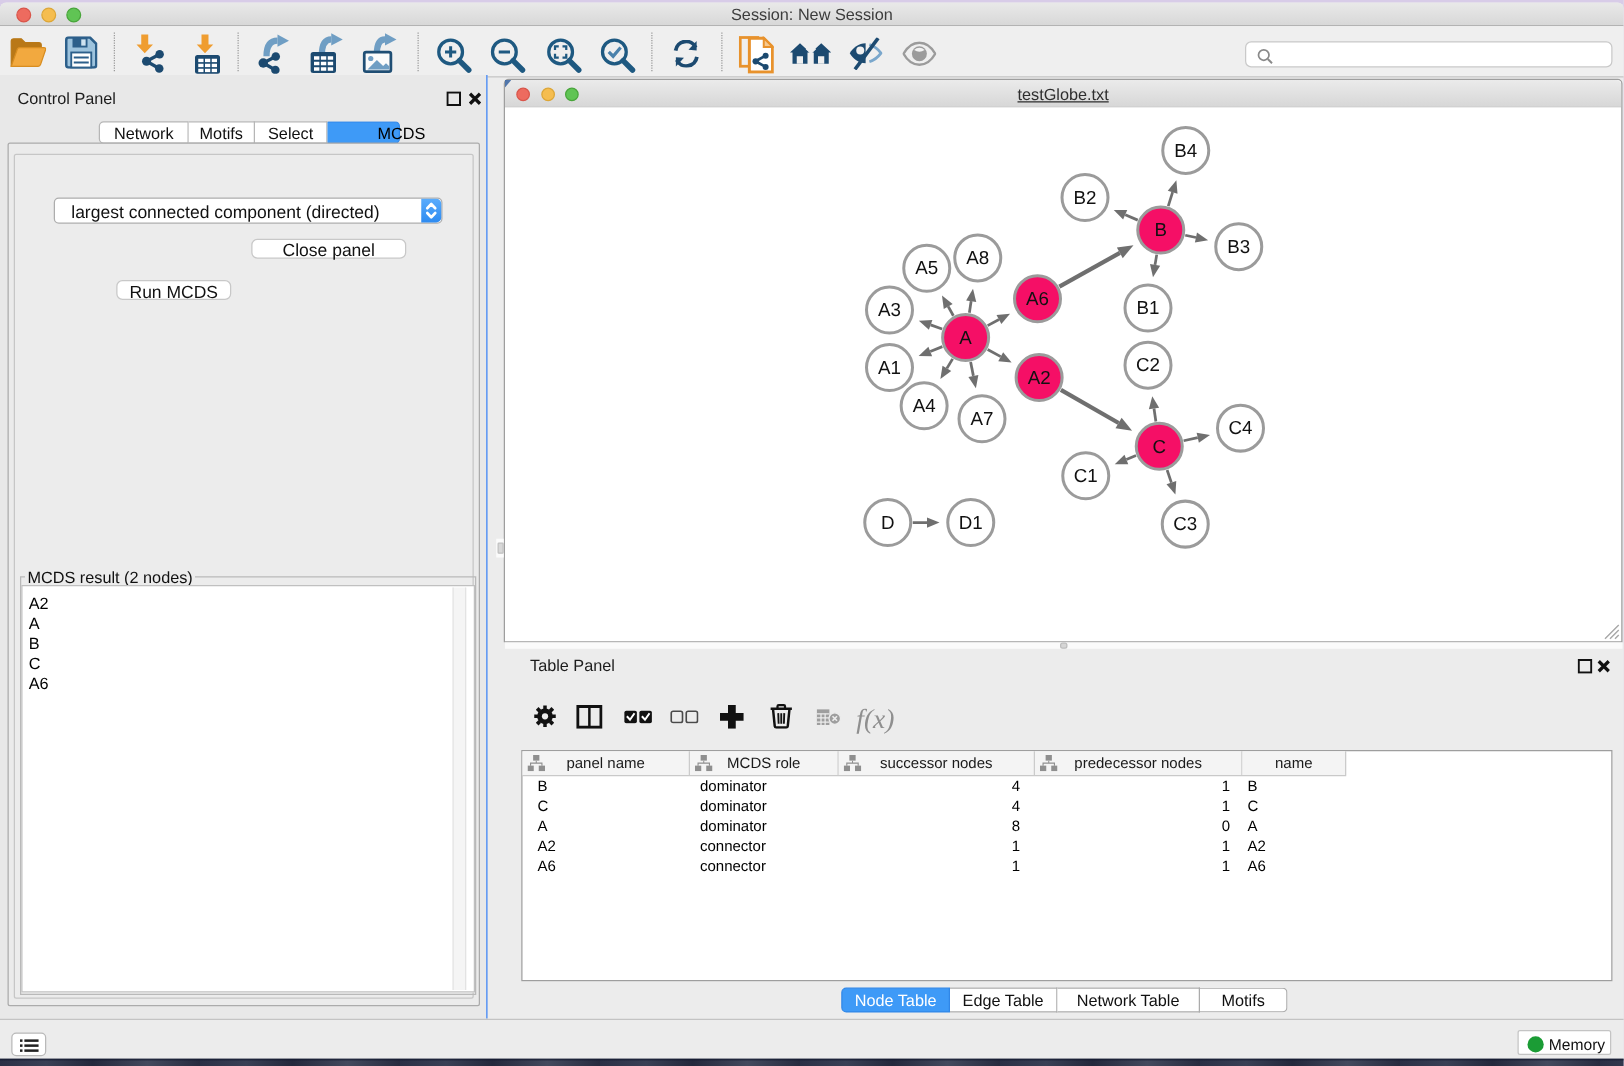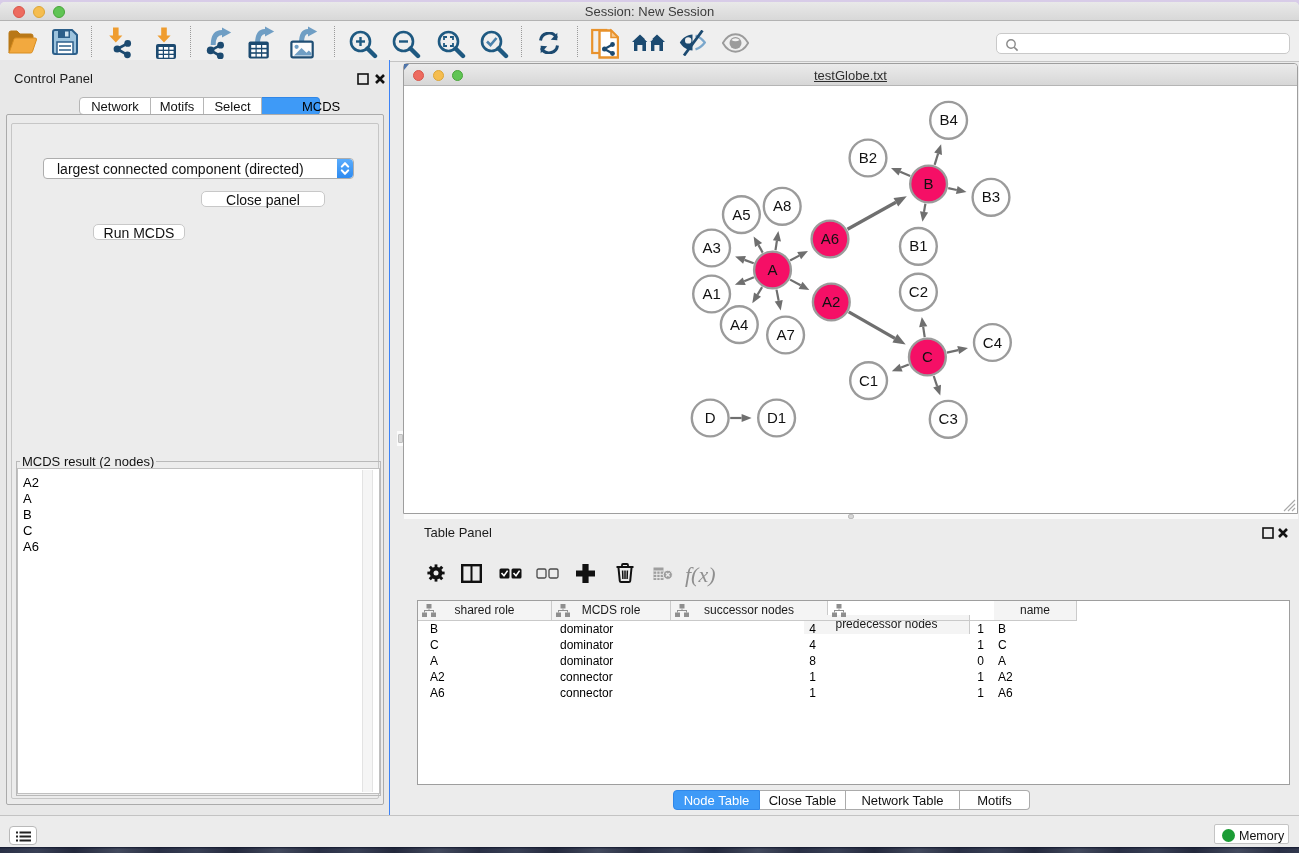--- a/index.html
+++ b/index.html
@@ -378,24 +378,24 @@
         <line x1="0.5" y1="10.6" x2="10.5" y2="10.6"></line>
         <line x1="3.8" y1="4" x2="3.8" y2="13"></line>
         <line x1="7.1" y1="4" x2="7.1" y2="13"></line>
       </g>
       <circle cx="14.8" cy="7.8" r="4.6" fill="#9e9e9e" stroke="#ececec" stroke-width="1"></circle>
       <path d="M13 6 L16.6 9.6 M16.6 6 L13 9.6" stroke="#ececec" stroke-width="1.4"></path>
     </svg>
     <div class="abs" style="left:294px; top:48px; width:40px; font-family:'Liberation Serif', serif; font-style:italic; font-size:22px; color:#8f8f8f;">f(x)</div>
 
     <div class="abs" style="left:26px; top:86px; width:873px; height:185px; background:#fff; border:1px solid #9e9e9e;">
-      <div class="thdr-cell" style="left:0; width:134px;">shared role</div>
+      <div class="thdr-cell" style="left:0; width:134px;">panel name</div>
       <div class="thdr-cell" style="left:134px; width:119px;">MCDS role</div>
       <div class="thdr-cell" style="left:253px; width:157px;">successor nodes</div>
-      <div class="thdr-cell" style="left:386px; width:166px;margin-top:14px;">predecessor nodes</div>
+      <div class="thdr-cell" style="left:410px; width:166px;">predecessor nodes</div>
       <div class="thdr-cell" style="left:576px; width:83px;">name</div>
       <div class="abs" style="left:0; top:19px; width:659px; height:1px; background:#c9c9c9;"></div>
       <svg class="abs" style="left:4px; top:3px;" width="14" height="13" viewBox="0 0 14 13">
         <g fill="#8f8f8f">
           <rect x="4.5" y="0" width="5" height="4.5"></rect>
           <rect x="0" y="8.5" width="5" height="4.5"></rect>
           <rect x="9" y="8.5" width="5" height="4.5"></rect>
           <path d="M6.6 4.5 L6.6 6 L2 6 L2 8.5 L2.9 8.5 L2.9 7 L11.1 7 L11.1 8.5 L12 8.5 L12 6 L7.4 6 L7.4 4.5 Z"></path>
         </g>
       </svg>
@@ -444,21 +444,21 @@
       <div class="trow" style="left:410px; top:68px; width:156px; text-align:right;">1</div>
       <div class="trow" style="left:580px; top:68px;">A2</div>
       <div class="trow" style="left:12px; top:84px;">A6</div>
       <div class="trow" style="left:142px; top:84px;">connector</div>
       <div class="trow" style="left:253px; top:84px; width:145px; text-align:right;">1</div>
       <div class="trow" style="left:410px; top:84px; width:156px; text-align:right;">1</div>
       <div class="trow" style="left:580px; top:84px;">A6</div>
     </div>
 
     <div class="btabbtn" style="left:282px; top:276px; width:87px; border-radius:4px 0 0 4px; background:#3e9af7; border-color:#3087e8; color:#fff;">Node Table</div>
-    <div class="btabbtn" style="left:369px; top:276px; width:86px; border-left:none;">Close Table</div>
+    <div class="btabbtn" style="left:369px; top:276px; width:86px; border-left:none;">Edge Table</div>
     <div class="btabbtn" style="left:455px; top:276px; width:114px; border-left:none;">Network Table</div>
     <div class="btabbtn" style="left:569px; top:276px; width:70px; border-left:none; border-radius:0 4px 4px 0;">Motifs</div>
 
   </div>
   <div class="abs" style="left:404px; top:514px; width:894px; height:5px; background:#fafafa;"></div>
   <div class="abs" style="left:848px; top:514px; width:6px; height:4.5px; background:#d6d6d6; border:1px solid #bdbdbd; border-radius:2px;"></div>
   <div class="abs" style="left:397px; top:431px; width:6px; height:15px; background:#fbfbfb;"></div>
   <div class="abs" style="left:397.5px; top:434px; width:5px; height:9px; background:#d8d8d8; border:1px solid #c0c0c0; border-radius:1px;"></div>
 
   <div class="statusbar">

